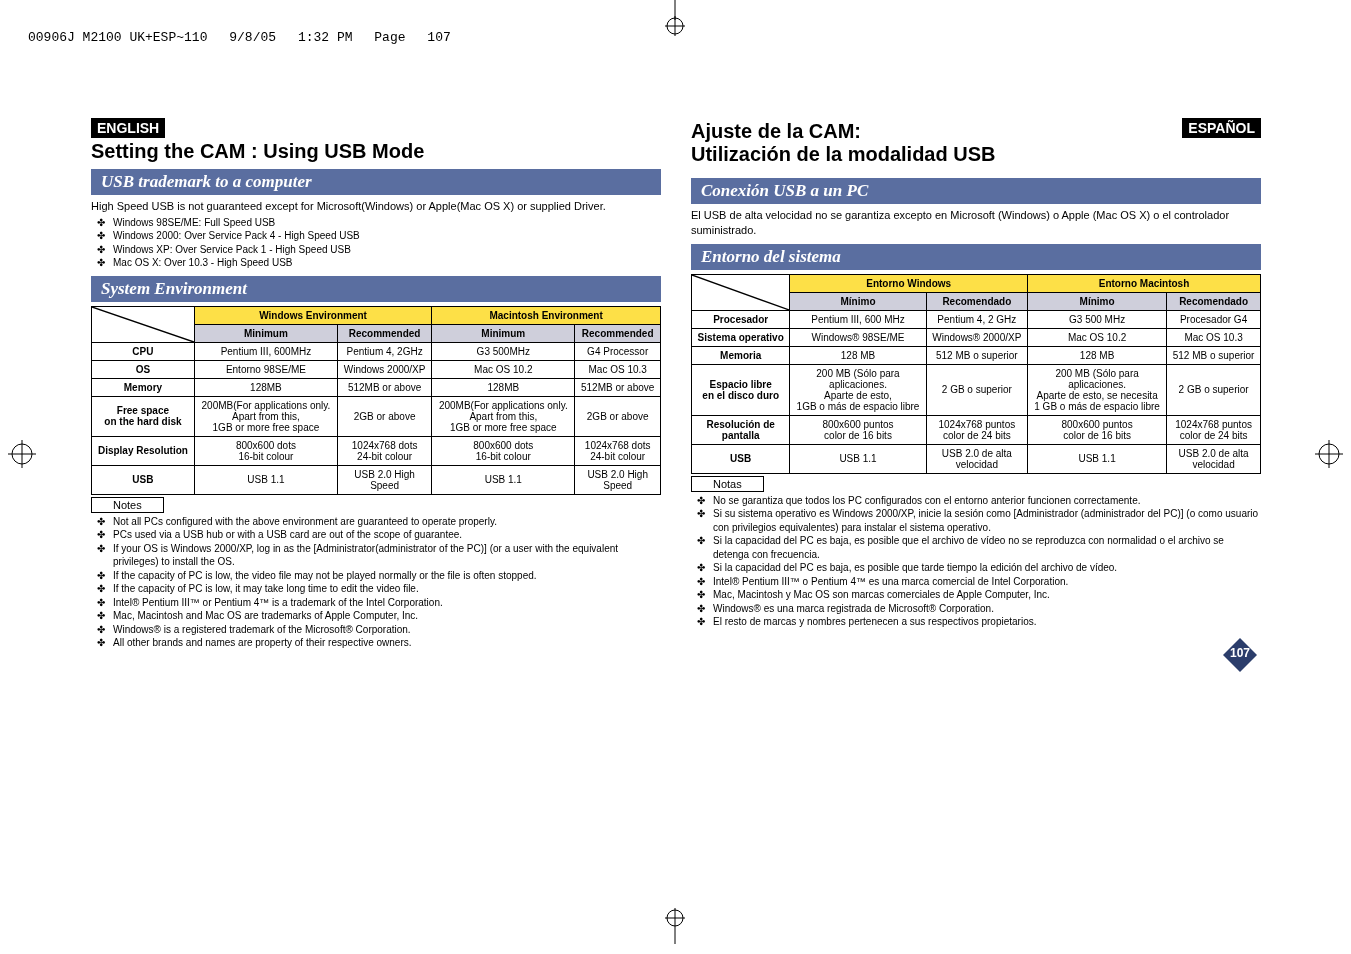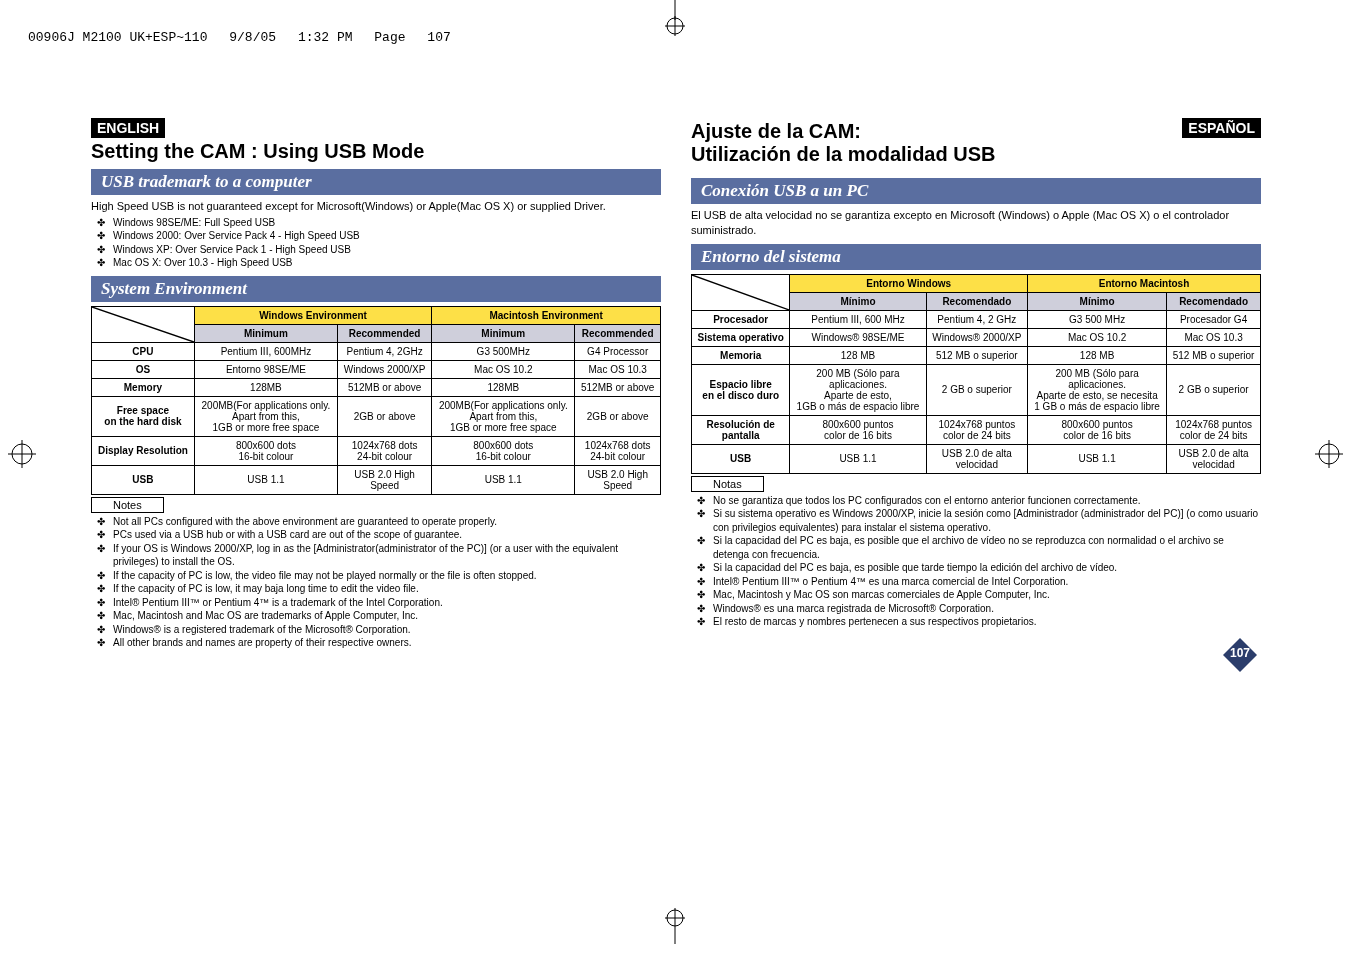--- a/index.html
+++ b/index.html
@@ -172,21 +172,21 @@
             </tr>
           </tbody>
       </table>
 
       <div class="notes-label">Notes</div>
       <ul class="bullet-list">
           <li>Not all PCs configured with the above environment are guaranteed to operate properly.</li>
           <li>PCs used via a USB hub or with a USB card are out of the scope of guarantee.</li>
           <li>If your OS is Windows 2000/XP, log in as the [Administrator(administrator of the PC)] (or a user with the equivalent privileges) to install the OS.</li>
           <li>If the capacity of PC is low, the video file may not be played normally or the file is often stopped.</li>
-          <li>If the capacity of PC is low, it may baja long time to edit the video file.</li>
+          <li>If the capacity of PC is low, it may take long time to edit the video file.</li>
           <li>Intel® Pentium III™ or Pentium 4™ is a trademark of the Intel Corporation.</li>
           <li>Mac, Macintosh and Mac OS are trademarks of Apple Computer, Inc.</li>
           <li>Windows® is a registered trademark of the Microsoft® Corporation.</li>
           <li>All other brands and names are property of their respective owners.</li>
         </ul>
     </div>
 
     <div class="col" style="position:relative">
       <div style="display:flex; align-items:flex-start;">
         <div style="flex:1">

